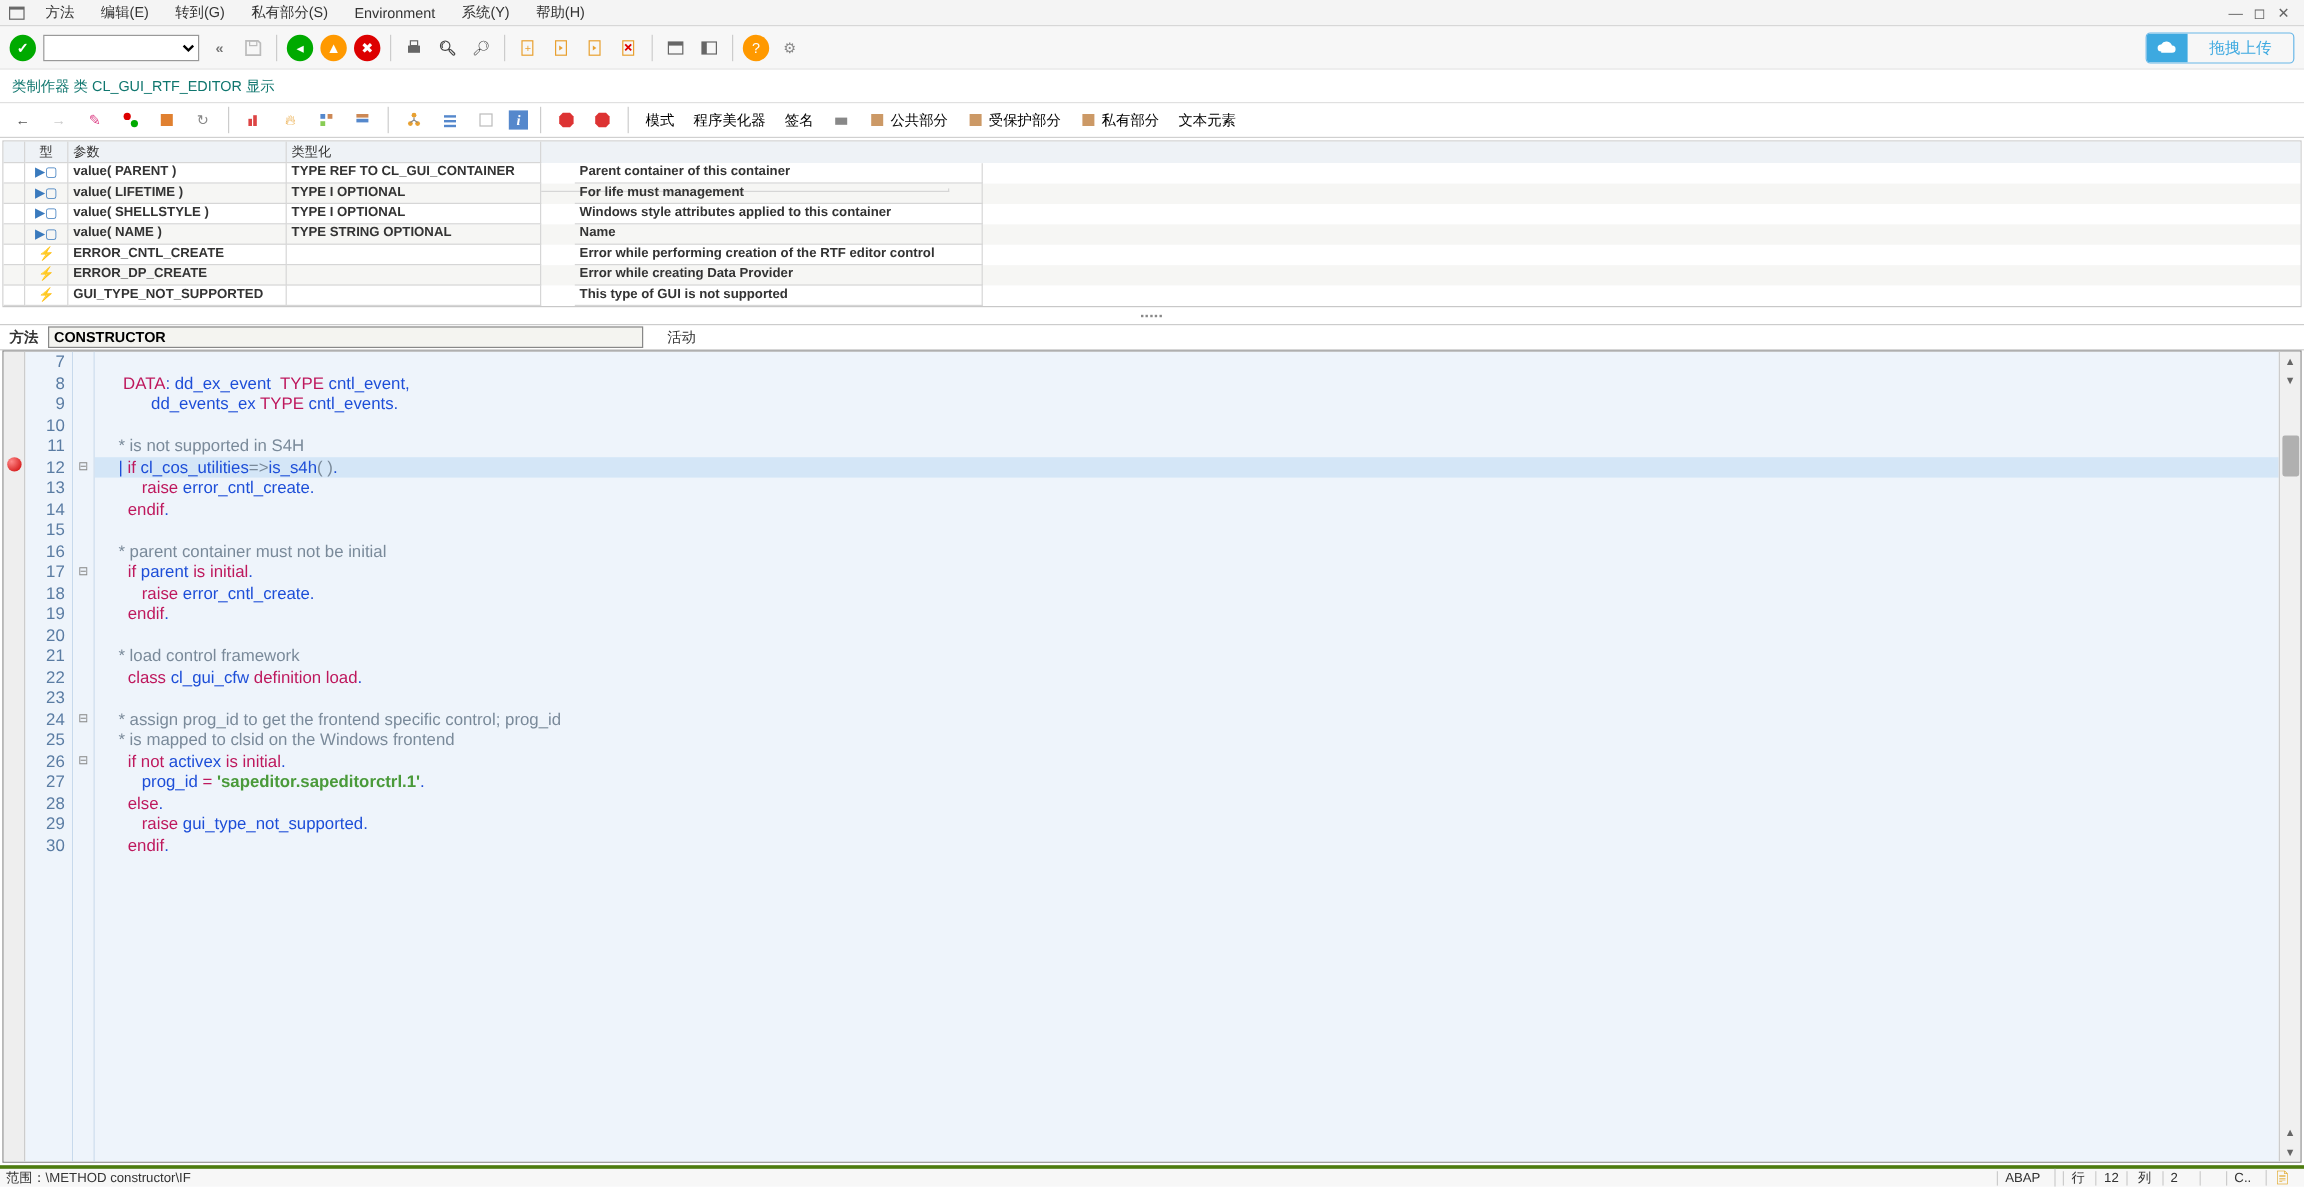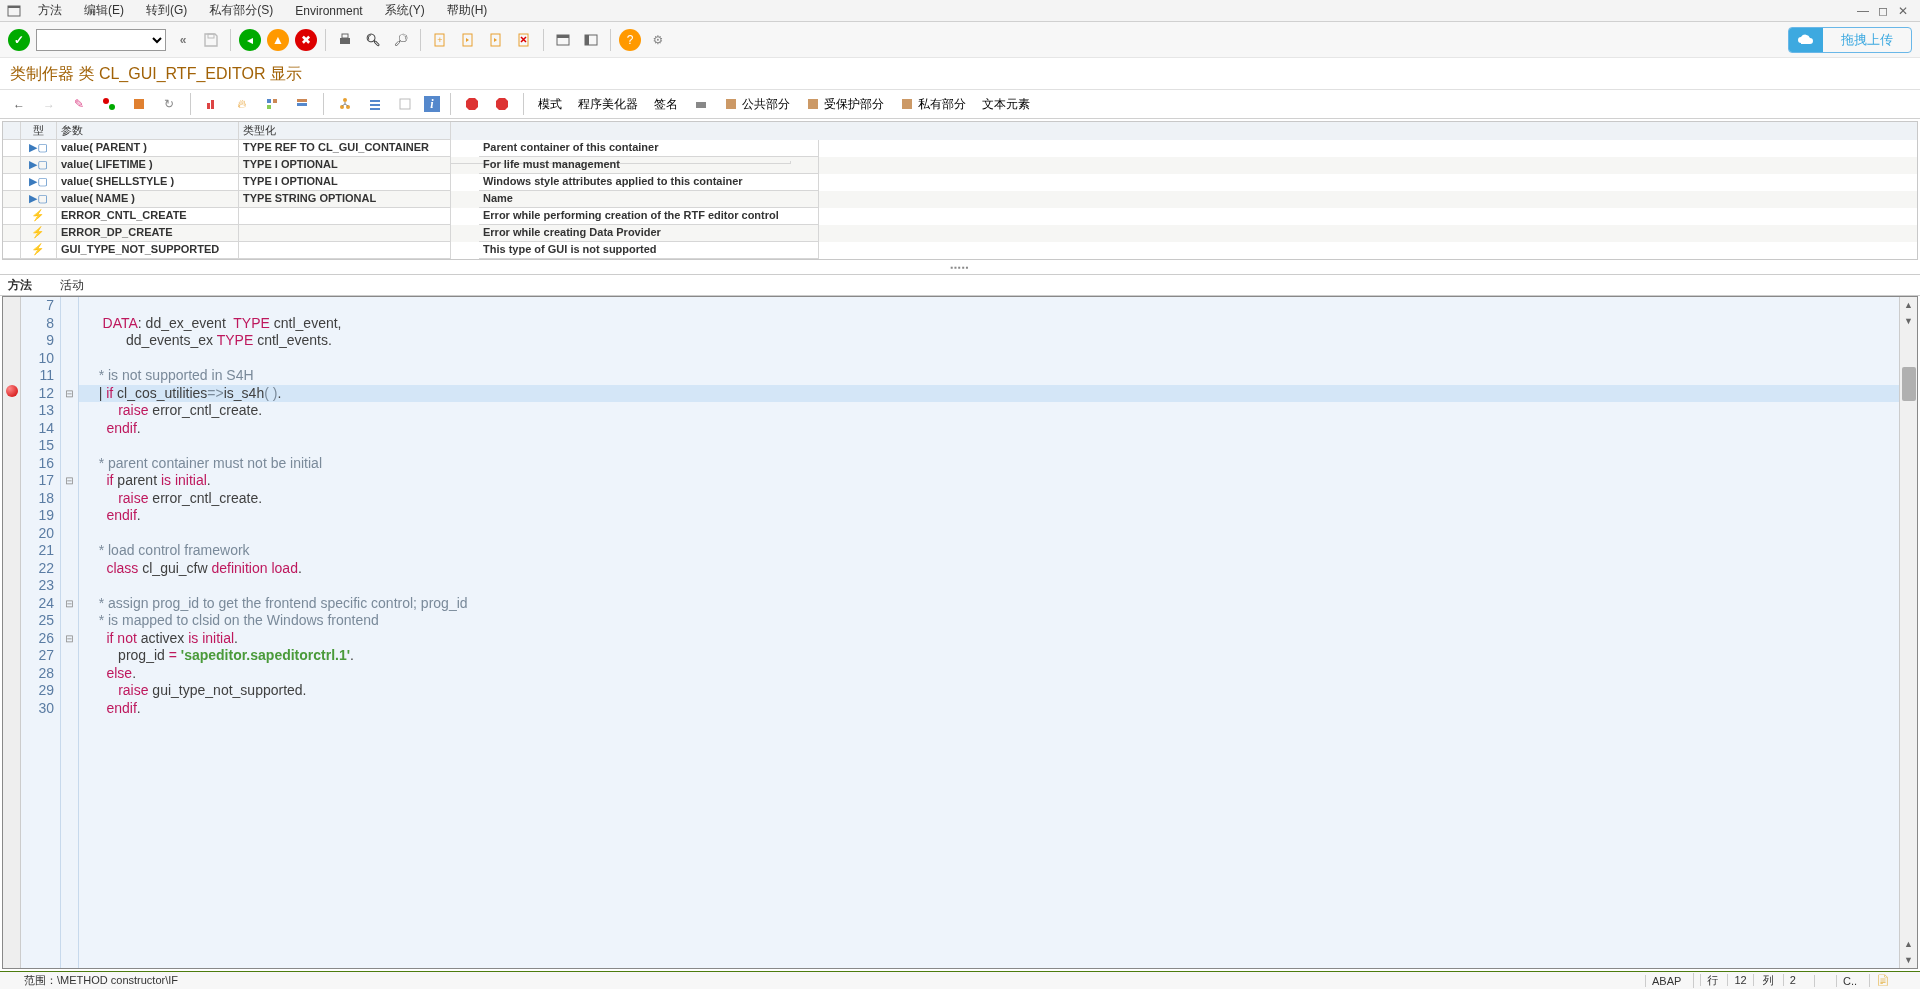--- a/index.html
+++ b/index.html
@@ -11,21 +11,21 @@
 .menubar .winctrls span { width:14px; height:14px; display:inline-flex; align-items:center; justify-content:center; cursor:pointer; color:#666; }
 .toolbar1 { height:36px; background:#f7f7f7; border-bottom:1px solid #e6e6e6; display:flex; align-items:center; padding:0 8px; gap:6px; }
 .rndbtn { width:22px; height:22px; border-radius:50%; display:inline-flex; align-items:center; justify-content:center; cursor:pointer; }
 .chk-green { background:#0a0; color:#fff; font-weight:bold; }
 .combo { width:130px; height:22px; border:1px solid #999; background:#fff; }
 .tbico { width:22px; height:22px; display:inline-flex; align-items:center; justify-content:center; cursor:pointer; color:#555; }
 .tbsep { width:1px; height:22px; background:#ccc; margin:0 2px; }
 .upload-box { margin-left:auto; display:flex; align-items:center; border:1px solid #69b7e8; border-radius:4px; overflow:hidden; height:26px; }
 .upload-box .cloud { background:#3da9e0; width:34px; height:100%; display:flex; align-items:center; justify-content:center; color:#fff; }
 .upload-box .uplabel { padding:0 18px; color:#3da9e0; font-size:13px; cursor:pointer; }
-.title-row { padding:6px 10px 4px; font-size:16px; color:#a16207; }
+.title-row { padding:6px 10px 4px; font-size:12px; color:#0f766e; }
 .toolbar2 { height:30px; border-top:1px solid #e0e0e0; border-bottom:1px solid #d0d0d0; display:flex; align-items:center; padding:0 8px; gap:8px; }
 .toolbar2 .lbl { color:#000000; font-size:12px; padding:0 4px; display:flex; align-items:center; gap:4px; }
 .params { border:1px solid #c8c8c8; margin:2px 2px 0 2px; }
 .phead { display:flex; background:#eef2f6; height:18px; font-size:11px; }
 .phead div, .prow div { border-right:1px solid #d6d6d6; border-bottom:1px solid #d6d6d6; padding:1px 4px; font-size:11px; overflow:hidden; text-overflow:ellipsis; white-space:nowrap; }
 .prow { display:flex; height:17px; background:#f6f6f4; }
 .prow:nth-child(odd) { background:#fff; }
 .c0 { width:18px; text-align:center; }
 .c1 { width:36px; text-align:center; }
 .c2 { width:182px; font-weight:bold; }
@@ -43,26 +43,26 @@
 .bp-dot { position:absolute; width:12px; height:12px; border-radius:50%; background:radial-gradient(circle at 30% 30%,#f88,#c00); left:3px; }
 .ln-gutter { width:40px; background:#eef4fb; border-right:1px solid #c7d9ec; text-align:right; padding-right:6px; font-family:Consolas,monospace; font-size:14px; color:#5a7ca3; line-height:17.5px; padding-top:0; }
 .fold-gutter { width:18px; background:#eef4fb; border-right:1px solid #c7d9ec; font-family:monospace; font-size:10px; color:#888; line-height:17.5px; }
 .fold-gutter div { height:17.5px; text-align:center; }
 .code { flex:1; background:#eef4fb; font-family:Consolas,"Courier New",monospace; font-size:14px; line-height:17.5px; white-space:pre; padding-left:8px; overflow:hidden; position:relative; }
 .code .ln { height:17.5px; }
 .code .hl { background:#d4e6f7; margin-left:-8px; padding-left:8px; width:calc(100% + 8px); }
 .kw { color:#be185d; }
 .cm { color:#7a8a9a; }
 .st { color:#4a9a3a;font-weight:bold; }
-.id { color:#404040; }
+.id { color:#1d4ed8; }
 .scrollbar-v { width:18px; background:#f0f0f0; border-left:1px solid #ccc; position:relative; }
 .scrollbar-v .arrow { height:16px; display:flex; align-items:center; justify-content:center; font-size:9px; color:#666; cursor:pointer; }
 .scrollbar-v .thumb { position:absolute; top:70px; width:14px; left:2px; height:34px; background:#b0b0b0; border-radius:2px; cursor:pointer; }
 .scrollbar-v .arrow.bot { position:absolute; bottom:0; width:100%; }
-.statusbar { height:18px; border-top:1px solid #4d7c0f; background:#f7f7f7; display:flex; align-items:center; font-size:11px; padding:0 24px; }
+.statusbar { height:18px; border-top:3px solid #4d7c0f; background:#f7f7f7; display:flex; align-items:center; font-size:11px; padding:0 5px; }
 .statusbar .sright { margin-left:auto; display:flex; gap:6px; align-items:center; }
 .statusbar .sright span { border-left:1px solid #ccc; padding:0 6px; }
 svg { display:block; }
 .phead .c0,.phead .c1,.phead .c2,.phead .c3 { font-weight:normal; }
 </style>
 </head>
 <body>
 
 <div class="menubar">
   <span class="mico">
@@ -321,20 +321,21 @@
       </div>
     </div>
 </div>
 
 <div class="splitter">
     <span class="grip">▪▪▪▪▪</span>
   </div>
 
 <div class="method-row">
   <span class="mlbl">方法</span>
+  <input class="minput" readonly="" value="CONSTRUCTOR" style="">
   <span class="status">活动</span>
 </div>
 
 <div class="editor-wrap">
   <div class="bp-gutter">
     <div class="bp-dot" style="top:88px"></div>
   </div>
   <div class="ln-gutter" id="ln-gutter">
       <div>7</div>
       <div>8</div>

